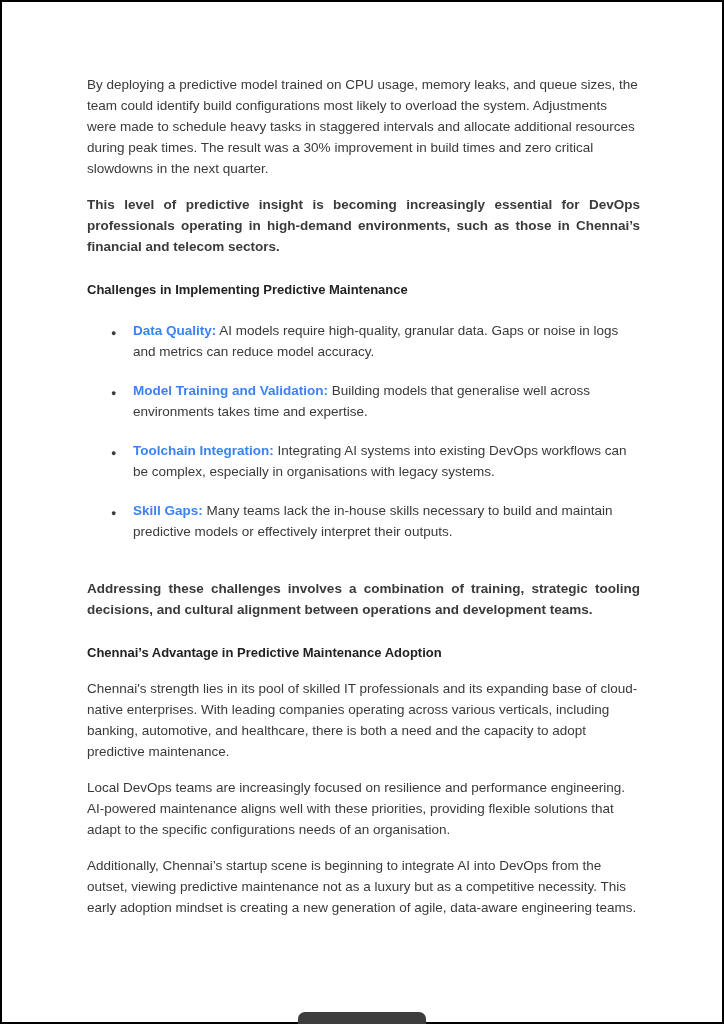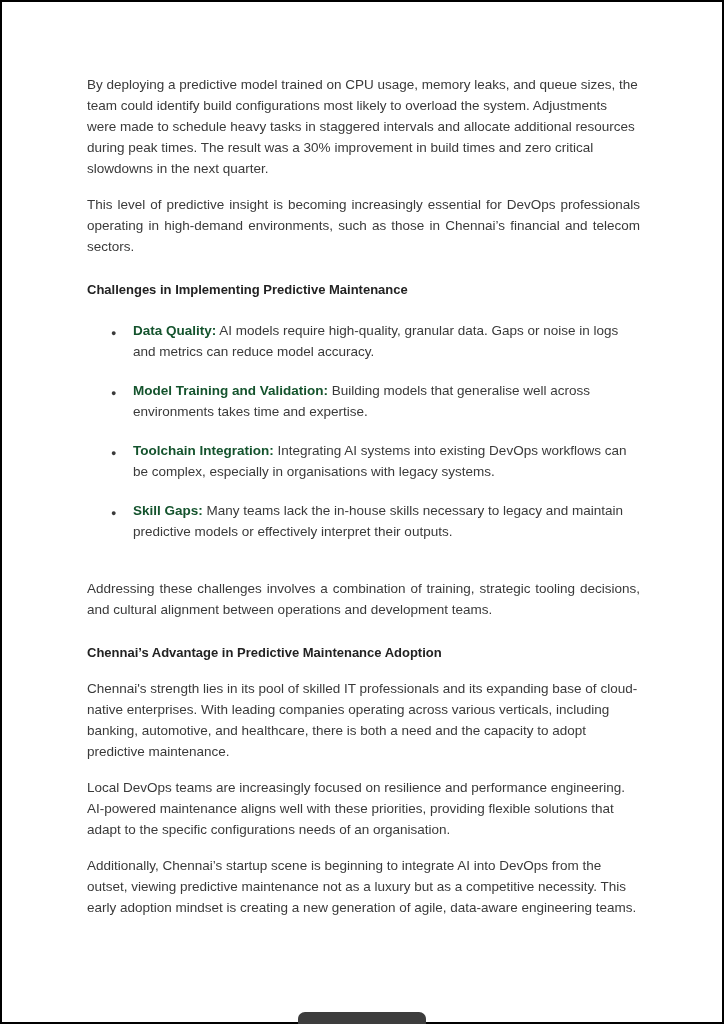--- a/index.html
+++ b/index.html
@@ -25,20 +25,21 @@
     padding: 72px 82px 0 85px;
     color: #3a3a3a;
     font-size: 13.5px;
     line-height: 21px;
   }
   .content p {
     margin: 0 0 15px 0;
   }
   p.justify {
     text-align: justify;
+    font-weight: bold;
   }
   h2.doc-heading {
     font-size: 13px;
     line-height: 21px;
     color: #222222;
     font-weight: bold;
     margin: 22px 0 15px 0;
   }
   ul.doc-bullets {
     list-style: none;
@@ -52,21 +53,21 @@
   }
   .bullet-glyph {
     position: absolute;
     left: 24px;
     top: 3px;
     font-size: 9px;
     color: #3a3a3a;
   }
   .bullet-label {
     font-weight: bold;
-    color: #14532d;
+    color: #3b82f6;
   }
   p.after-list {
     margin-top: 36px;
   }
   .toolbar-peek {
     position: absolute;
     bottom: 0;
     left: 50%;
     transform: translateX(-50%);
     width: 128px;
@@ -100,21 +101,21 @@
         <span>Building models that generalise well across environments takes time and expertise.</span>
       </li>
       <li>
         <span class="bullet-glyph">●</span>
         <span class="bullet-label">Toolchain Integration:</span>
         <span>Integrating AI systems into existing DevOps workflows can be complex, especially in organisations with legacy systems.</span>
       </li>
       <li>
         <span class="bullet-glyph">●</span>
         <span class="bullet-label">Skill Gaps:</span>
-        <span>Many teams lack the in-house skills necessary to legacy and maintain predictive models or effectively interpret their outputs.</span>
+        <span>Many teams lack the in-house skills necessary to build and maintain predictive models or effectively interpret their outputs.</span>
       </li>
     </ul>
 
     <p class="justify after-list">Addressing these challenges involves a combination of training, strategic tooling decisions, and cultural alignment between operations and development teams.</p>
 
     <h2 class="doc-heading">Chennai’s Advantage in Predictive Maintenance Adoption</h2>
 
     <p>Chennai's strength lies in its pool of skilled IT professionals and its expanding base of cloud-native enterprises. With leading companies operating across various verticals, including banking, automotive, and healthcare, there is both a need and the capacity to adopt predictive maintenance.</p>
 
     <p>Local DevOps teams are increasingly focused on resilience and performance engineering. AI-powered maintenance aligns well with these priorities, providing flexible solutions that adapt to the specific configurations needs of an organisation.</p>

